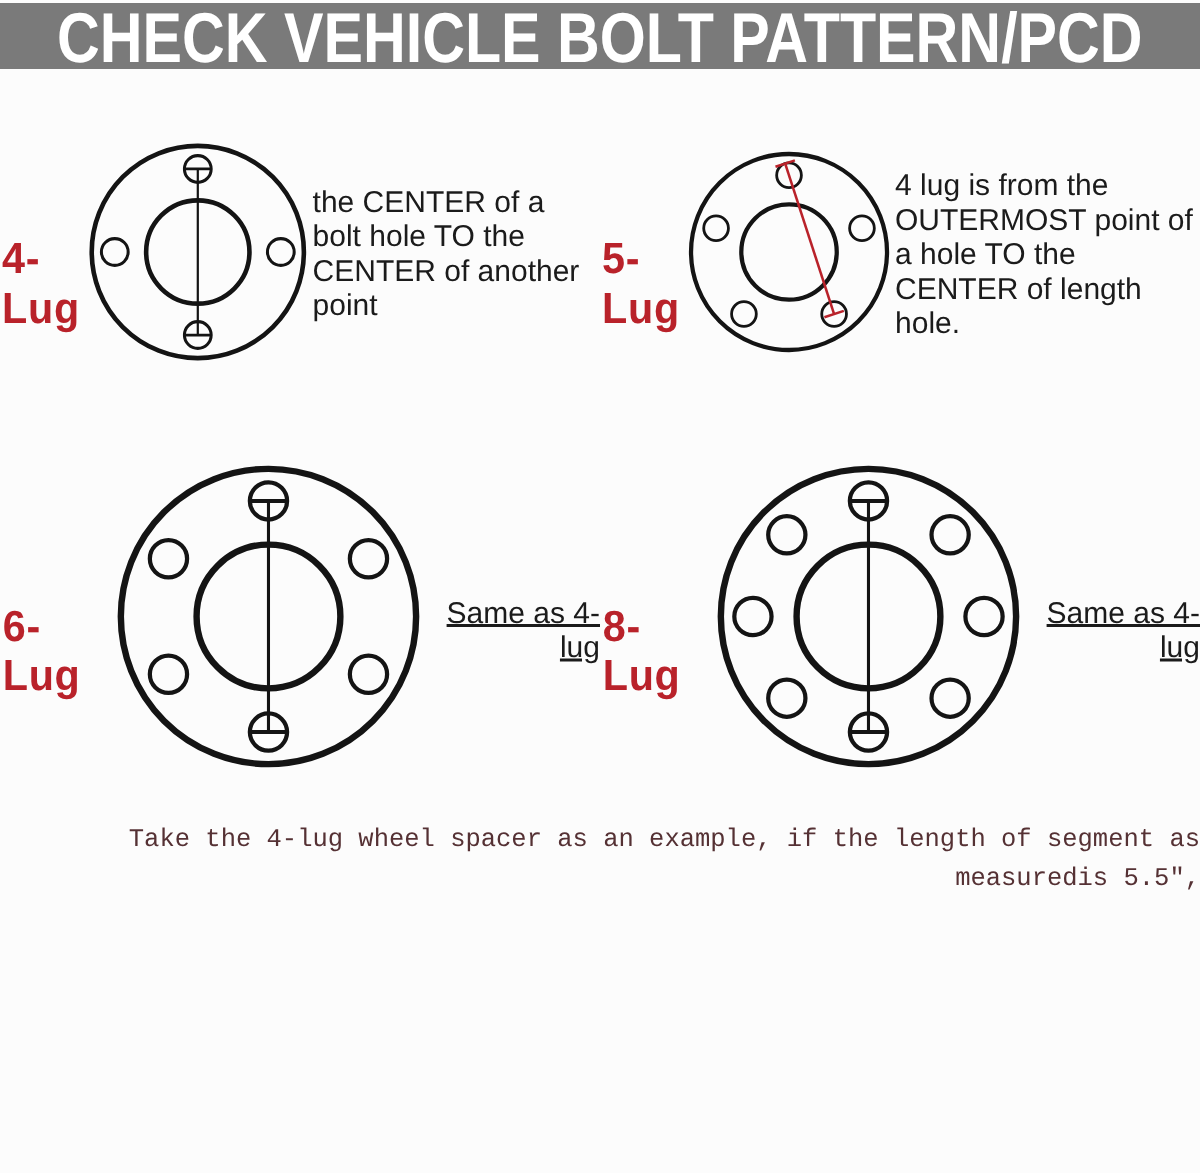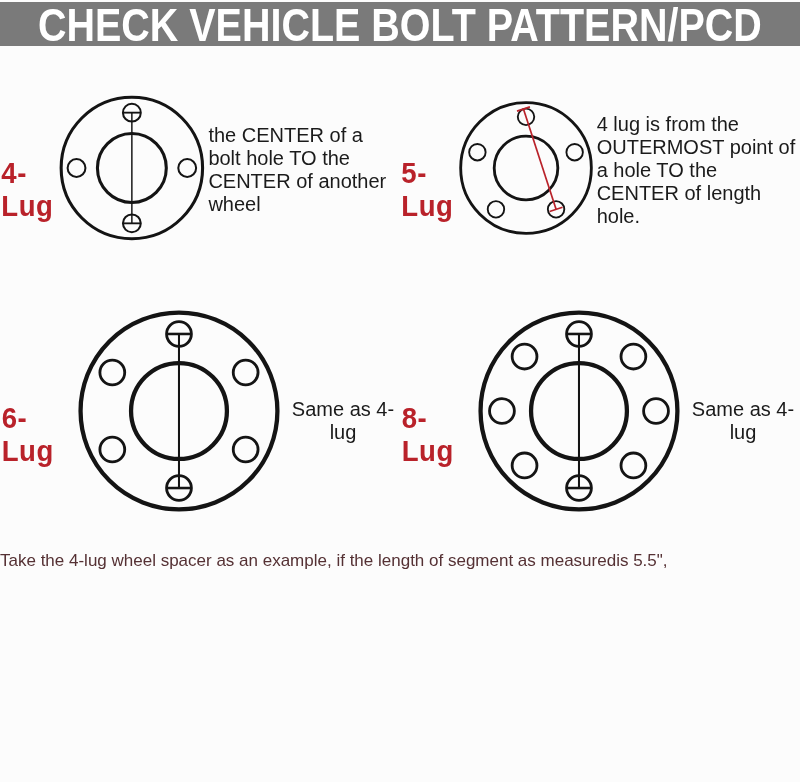--- a/index.html
+++ b/index.html
@@ -56,37 +56,38 @@
     transform-origin:center;
   }
   .panel svg{display:block;margin-top:1px;}
   .caption{
     margin-top:5px;
     font-size:20px;
     line-height:23px;
     color:#1b1b1b;
     text-align:left;
   }
-  .caption.center{text-align:center;margin-top:20px;}
+  .caption.center{text-align:right;margin-top:20px;text-decoration:underline;}
   .row2 .lug-title{margin-top:14px;}
   
   .ring,.hub,.hole{fill:none;stroke:var(--ink);}
   .ring{stroke-width:5;}
   .hub{stroke-width:5;}
   .hole{stroke-width:3.3;}
   .chord{stroke:var(--ink);stroke-width:3;}
   .measure{stroke:var(--ink);stroke-width:2.4;}
   .redline{stroke:var(--accent-red);stroke-width:3;fill:none;}
   
   .footer{
     margin-top:16px;
-    text-align:left;
+    text-align:right;
     color:var(--footer-text);
     font-size:17px;
     line-height:26px;
+    font-family:Liberation Mono, monospace;
   }
 </style>
 </head>
 <body>
 
 <div class="page">
 
   <header class="titlebar">
     <h1>CHECK VEHICLE BOLT PATTERN/PCD</h1>
   </header>
@@ -101,21 +102,21 @@
         <line class="measure" x1="125" y1="35" x2="125" y2="215"></line>
         <circle class="hole" cx="125" cy="35" r="14.5"></circle>
         <circle class="hole" cx="215" cy="125" r="14.5"></circle>
         <circle class="hole" cx="125" cy="215" r="14.5"></circle>
         <circle class="hole" cx="35" cy="125" r="14.5"></circle>
         <line class="chord" x1="110.5" y1="35" x2="139.5" y2="35"></line>
         <line class="chord" x1="110.5" y1="215" x2="139.5" y2="215"></line>
       </svg>
       <div class="caption">
         <div>the CENTER of a bolt hole TO the</div>
-        <div>CENTER of another wheel</div>
+        <div>CENTER of another point</div>
       </div>
     </section>
 
     <section class="panel">
       <h2 class="lug-title">5-Lug</h2>
       <svg width="242" height="242" viewBox="0 0 250 250" aria-hidden="true">
         <circle class="ring" cx="125" cy="125" r="115"></circle>
         <circle class="hub" cx="125" cy="125" r="56"></circle>
         <circle class="hole" cx="125" cy="35" r="14.5"></circle>
         <circle class="hole" cx="210.6" cy="97.2" r="14.5"></circle>

